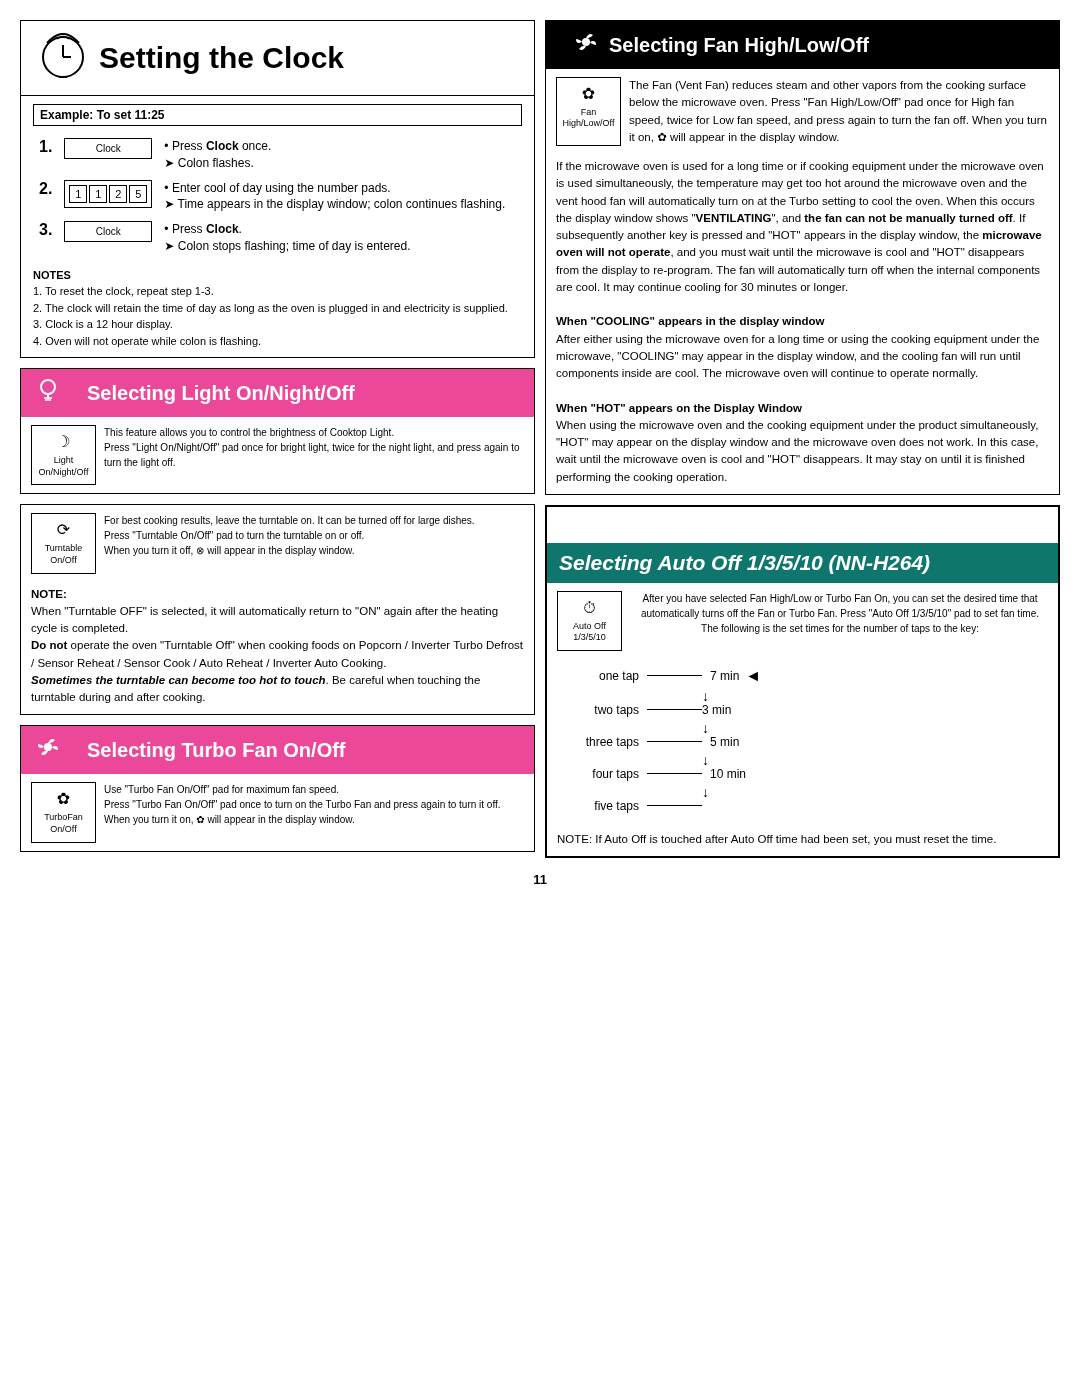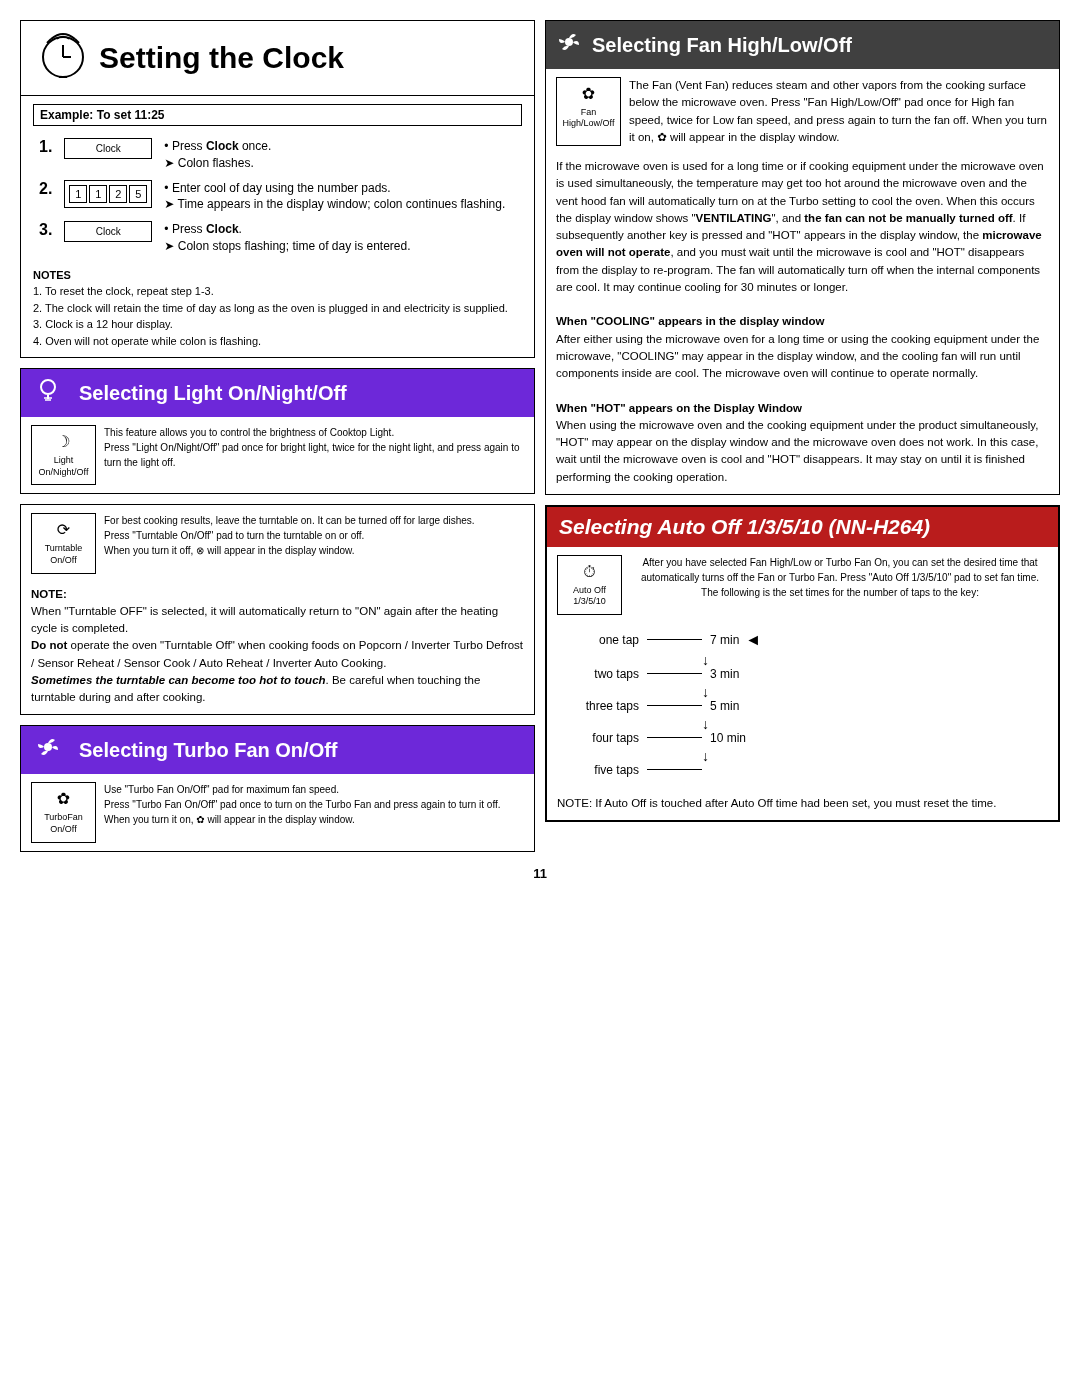--- a/index.html
+++ b/index.html
@@ -155,23 +155,23 @@
     }
     .feature-note b { font-weight: bold; }
 
     
     .fan-hl-section {
       border: 1px solid #000;
     }
     .fan-hl-header {
       display: flex;
       gap: 8px;
-      background: #404040;
-      color: #fff;
-      padding: 6px 8px;
+      background: #000000;
+      color: #fff;
+      padding: 6px 25px;
     }
     .fan-hl-header h2 {
       font-size: 20px;
       font-weight: bold;
     }
     .fan-hl-body {
       display: flex;
       gap: 8px;
       padding: 8px 10px;
     }
@@ -201,49 +201,50 @@
       line-height: 1.5;
       text-align: center;
     }
     .auto-off-diagram {
       margin-top: 8px;
       padding: 0 10px 10px 10px;
     }
 
     
     .section-italic-header {
-      background: #6d28d9;
+      background: #ec4899;
       color: #fff;
       display: flex;
       align-items: center;
-      gap: 16px;
+      gap: 24px;
       padding: 6px 12px;
     }
     .section-italic-header h2 {
       font-size: 20px;
       font-weight: bold;
       color: #fff;
     }
 
     
     .page-number {
       text-align: center;
       margin-top: 14px;
       font-size: 13px;
       font-weight: bold;
     }
 
     
     .large-section-header {
-      background: #b91c1c;
+      background: #0f766e;
       color: #fff;
       padding: 8px 12px;
       font-size: 21px;
       font-weight: bold;
       font-style: italic;
+      margin-top: 36px;
     }
   </style>
 </head>
 <body>
 
 <div class="page">
 
   <div class="left-col">
 
     <div class="clock-section">
@@ -451,21 +452,21 @@
         <div style="display:flex; align-items:center; margin-bottom:4px;">
           <span style="width:90px; text-align:right; padding-right:8px;">one tap</span>
           <span style="display:inline-block; width:55px; height:1px; background:#000;"></span>
           <span style="margin-left:8px;">7 min</span>
           <span style="margin-left:6px; font-size:16px;">◄</span>
         </div>
         <div style="margin-left:145px; font-size:14px; line-height:1;">↓</div>
         <div style="display:flex; align-items:center; margin-bottom:4px;">
           <span style="width:90px; text-align:right; padding-right:8px;">two taps</span>
           <span style="display:inline-block; width:55px; height:1px; background:#000;"></span>
-          <span style="margin-left:8px;text-align:center;">3 min</span>
+          <span style="margin-left:0;text-align:center;">3 min</span>
         </div>
         <div style="margin-left:145px; font-size:14px; line-height:1;">↓</div>
         <div style="display:flex; align-items:center; margin-bottom:4px;">
           <span style="width:90px; text-align:right; padding-right:8px;">three taps</span>
           <span style="display:inline-block; width:55px; height:1px; background:#000;"></span>
           <span style="margin-left:8px;">5 min</span>
         </div>
         <div style="margin-left:145px; font-size:14px; line-height:1;">↓</div>
         <div style="display:flex; align-items:center; margin-bottom:4px;">
           <span style="width:90px; text-align:right; padding-right:8px;">four taps</span>

